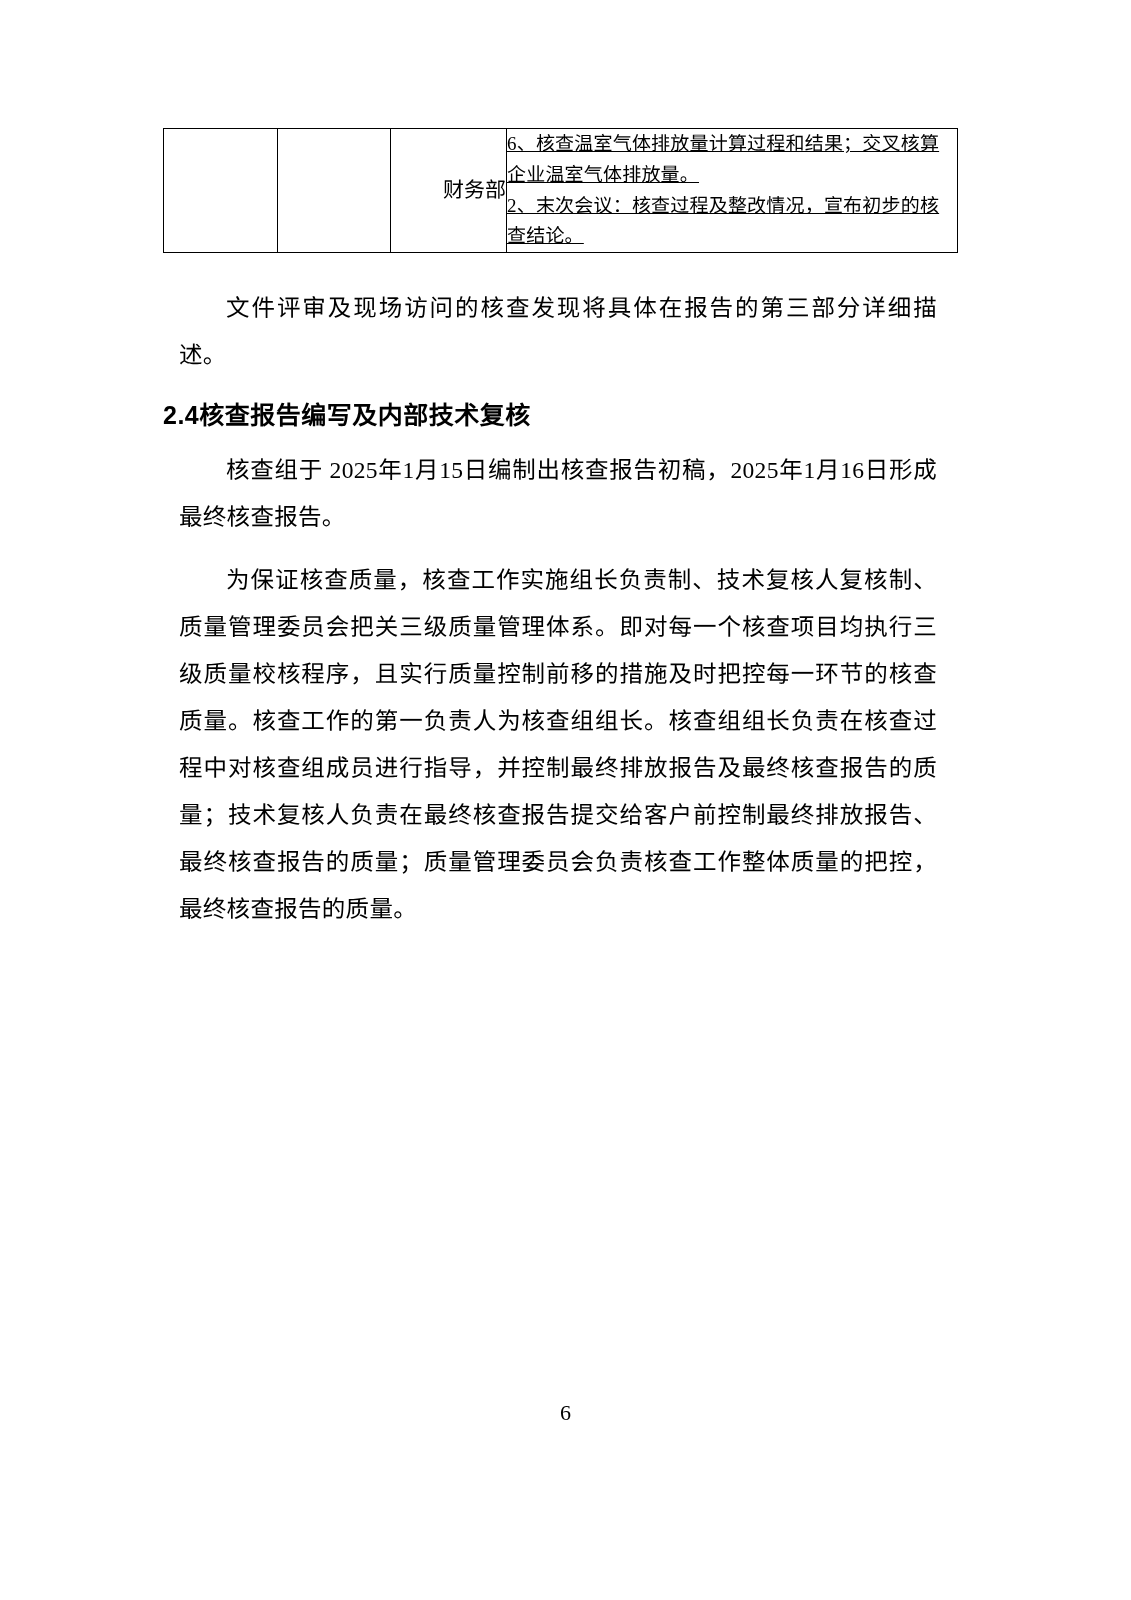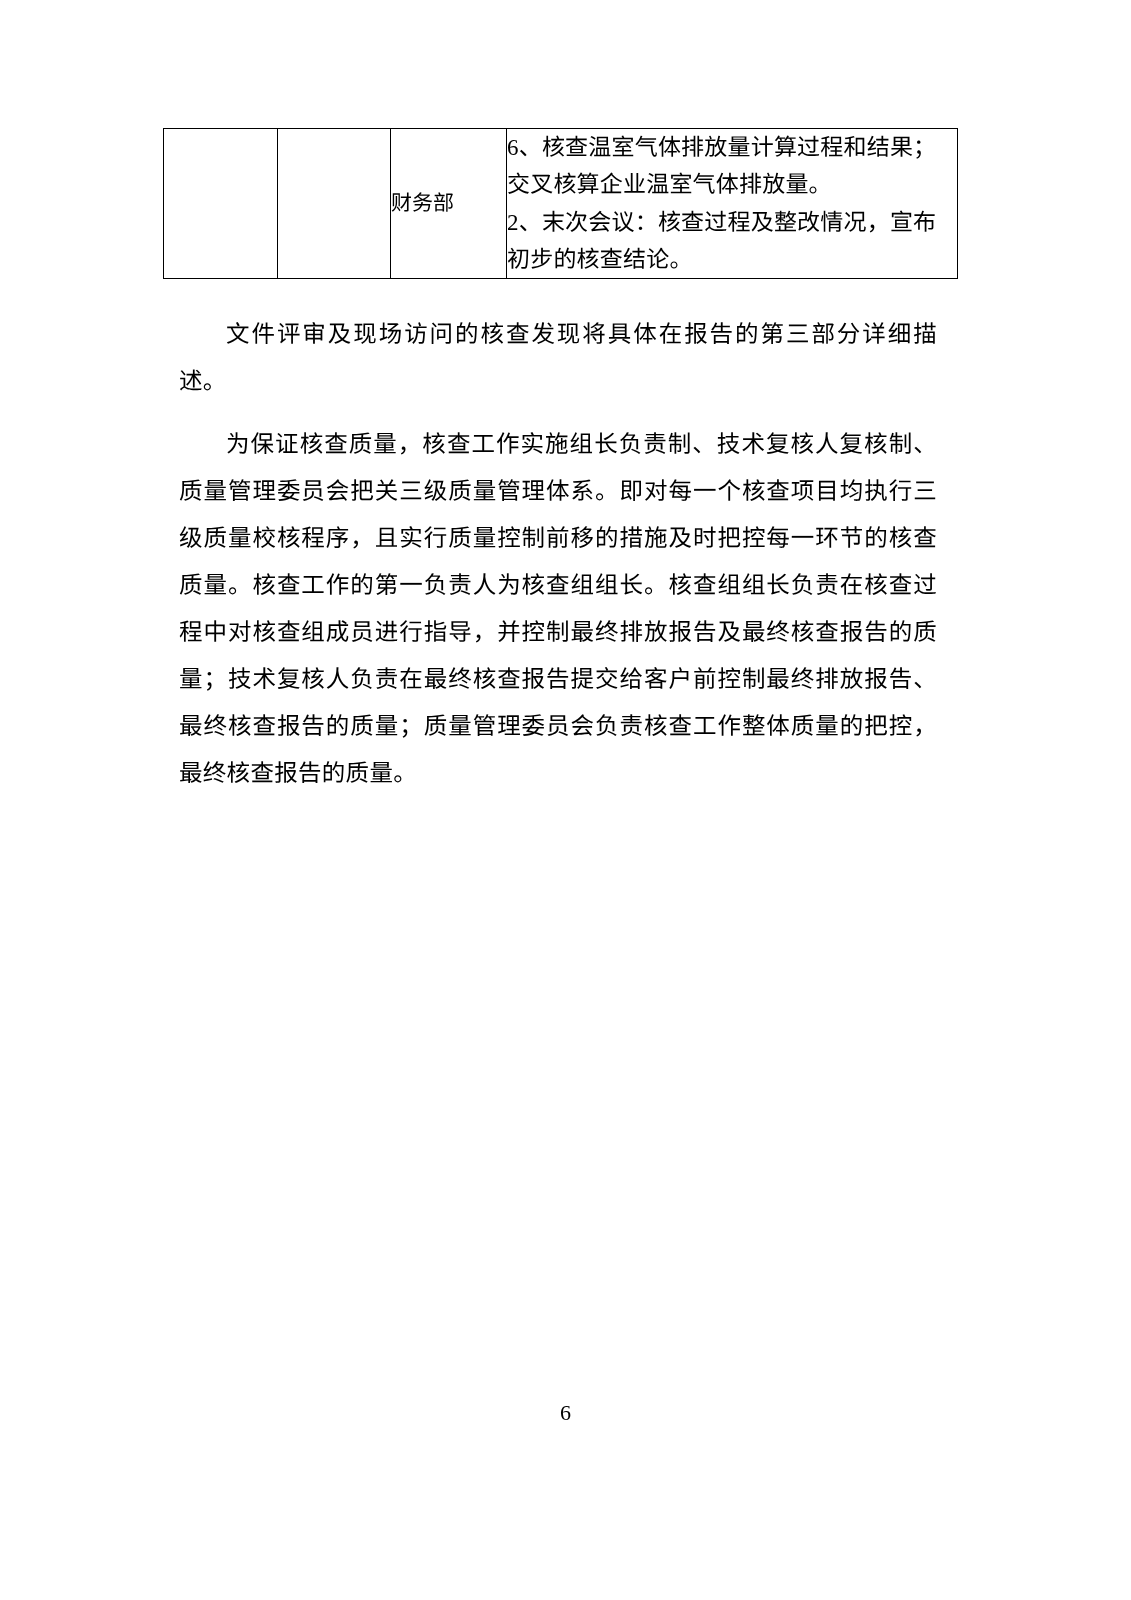--- a/index.html
+++ b/index.html
@@ -31,33 +31,34 @@
   }
   table.dept-table td {
     border: 1px solid #000000;
     vertical-align: middle;
     padding: 0;
   }
   td.col-a { width: 113px; }
   td.col-b { width: 112px; }
   td.col-c {
     width: 115px;
-    text-align: left;
+    text-align: right;
     font-size: 21px;
     line-height: 1.5;
     margin-left: 16px;
   }
   td.col-d {
     width: 450px;
     padding: 10px 14px 12px 14px;
   }
   .cell-lines {
-    font-size: 23px;
+    font-size: 19px;
     line-height: 1.62;
     letter-spacing: 0.2px;
+    text-decoration: underline;
   }
   .cell-lines div {
     white-space: normal;
   }
 
   
   p.para {
     font-size: 23.5px;
     line-height: 2.0;
     margin: 16px;
@@ -103,21 +104,23 @@
             </div>
           </td>
         </tr>
       </tbody>
     </table>
 
     <div class="gap-after-table"></div>
 
     <p class="para">文件评审及现场访问的核查发现将具体在报告的第三部分详细描述。</p>
 
+    <h2 class="heading">2.4核查报告编写及内部技术复核</h2>
 
+    <p class="para">核查组于 2025年1月15日编制出核查报告初稿，2025年1月16日形成最终核查报告。</p>
 
     <p class="para">为保证核查质量，核查工作实施组长负责制、技术复核人复核制、质量管理委员会把关三级质量管理体系。即对每一个核查项目均执行三级质量校核程序，且实行质量控制前移的措施及时把控每一环节的核查质量。核查工作的第一负责人为核查组组长。核查组组长负责在核查过程中对核查组成员进行指导，并控制最终排放报告及最终核查报告的质量；技术复核人负责在最终核查报告提交给客户前控制最终排放报告、最终核查报告的质量；质量管理委员会负责核查工作整体质量的把控， 最终核查报告的质量。</p>
 
   </div>
 
   <div class="footer-page">6</div>
 
 </div>
 
 </body></html>

